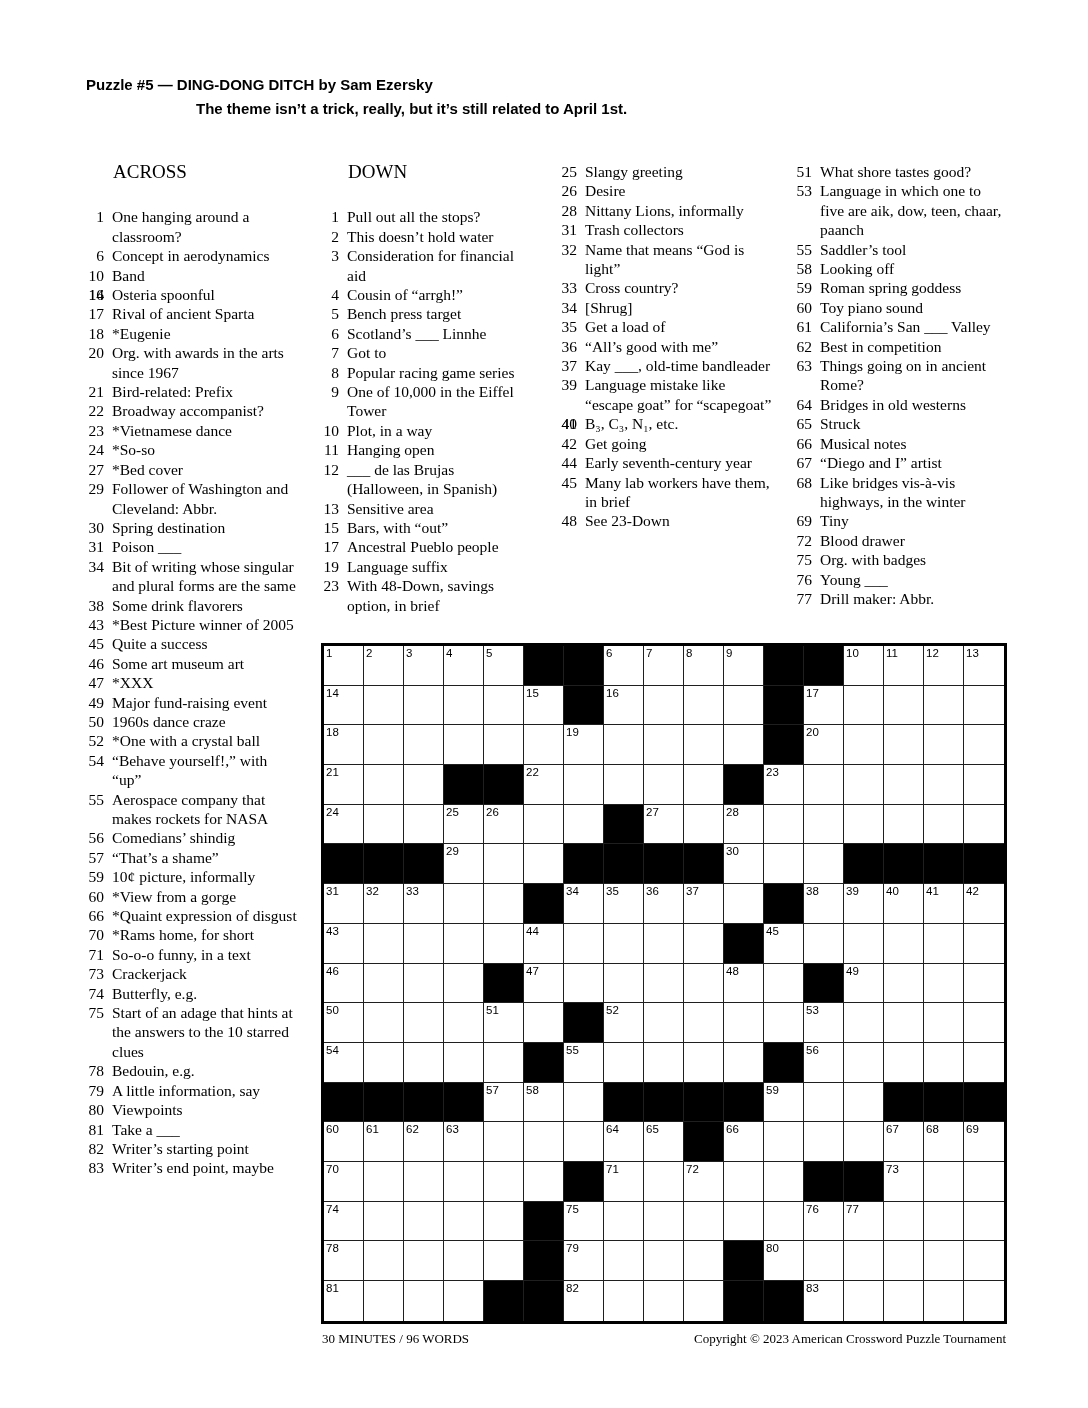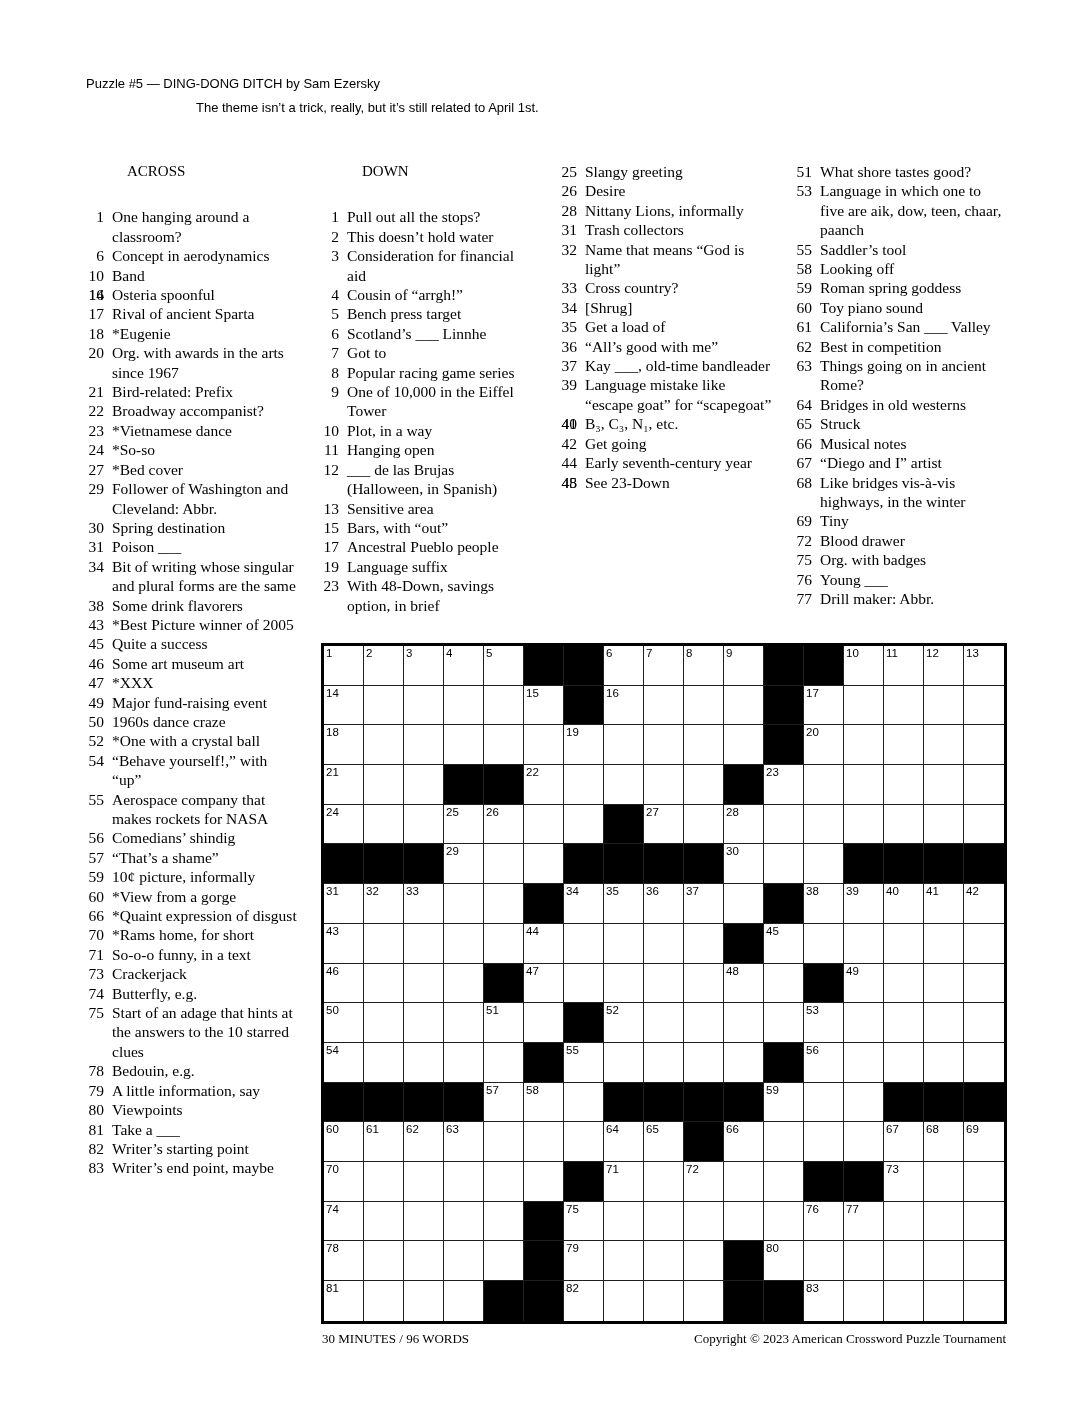--- a/index.html
+++ b/index.html
@@ -4,31 +4,31 @@
 <style>
   html,body{margin:0;padding:0;}
   body{
     width:1088px;height:1408px;position:relative;background:#fff;color:#000;
     font-family:"Liberation Serif","DejaVu Serif",serif;
     -webkit-font-smoothing:antialiased;
   }
   .title,.subtitle{
     position:absolute;
     font-family:"Liberation Sans","DejaVu Sans",sans-serif;
-    font-weight:normal;font-size:13px;white-space:nowrap;
+    font-weight:bold;font-size:15px;white-space:nowrap;
   }
   .title{left:86px;top:76px;}
   .subtitle{left:196px;top:100px;}
 
   .col{position:absolute;top:162px;font-size:15.5px;line-height:19.4px;}
   .col1{left:83px;width:214px;}
   .col2{left:318px;width:209px;}
   .col3{left:556px;width:219px;}
   .col4{left:791px;width:214px;}
-  .list-header{margin-left:44px;font-size:15px;margin-bottom:26px;}
+  .list-header{margin-left:30px;font-size:19px;margin-bottom:26px;}
   .clue{position:relative;padding-left:29px;}
   .clue .num{position:absolute;left:0;top:0;width:21px;text-align:right;}
 
   .grid{
     position:absolute;left:321px;top:643px;
     border:3px solid #000;background:#fff;
     display:grid;
     grid-template-columns:repeat(17,40px);
     grid-template-rows:repeat(17,39.7px);
   }
@@ -134,21 +134,21 @@
         <div class="clue"><span class="num">33</span><span class="txt">Cross country?</span></div>
         <div class="clue"><span class="num">34</span><span class="txt">[Shrug]</span></div>
         <div class="clue"><span class="num">35</span><span class="txt">Get a load of</span></div>
         <div class="clue"><span class="num">36</span><span class="txt">“All’s good with me”</span></div>
         <div class="clue"><span class="num">37</span><span class="txt">Kay ___, old-time bandleader</span></div>
         <div class="clue"><span class="num">39</span><span class="txt">Language mistake like “escape goat” for “scapegoat”</span></div>
         <div class="clue"><span class="num">40</span></div>
         <div class="clue"><span class="num">41</span><span class="txt">B₃, C₃, N₁, etc.</span></div>
         <div class="clue"><span class="num">42</span><span class="txt">Get going</span></div>
         <div class="clue"><span class="num">44</span><span class="txt">Early seventh-century year</span></div>
-        <div class="clue"><span class="num">45</span></div>
+        <div class="clue"><span class="num">45</span><span class="txt">Many lab workers have them, in brief</span></div>
         <div class="clue"><span class="num">48</span><span class="txt">See 23-Down</span></div>
       </div>
   </div>
 
   <div class="col col4">
     <div class="clues">
         <div class="clue"><span class="num">51</span><span class="txt">What shore tastes good?</span></div>
         <div class="clue"><span class="num">53</span><span class="txt">Language in which one to five are aik, dow, teen, chaar, paanch</span></div>
         <div class="clue"><span class="num">55</span><span class="txt">Saddler’s tool</span></div>
         <div class="clue"><span class="num">58</span><span class="txt">Looking off</span></div>

